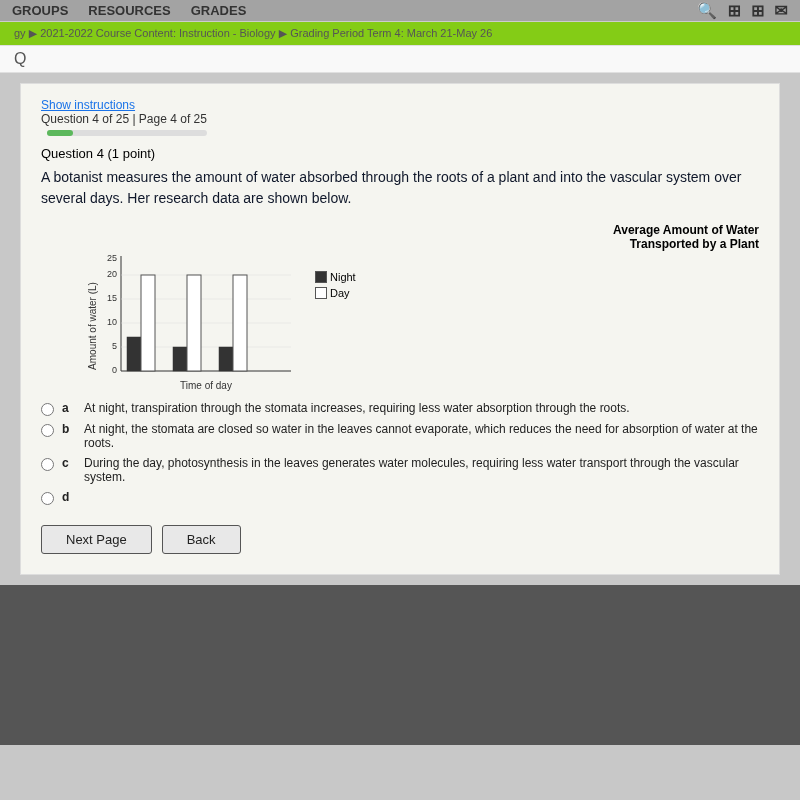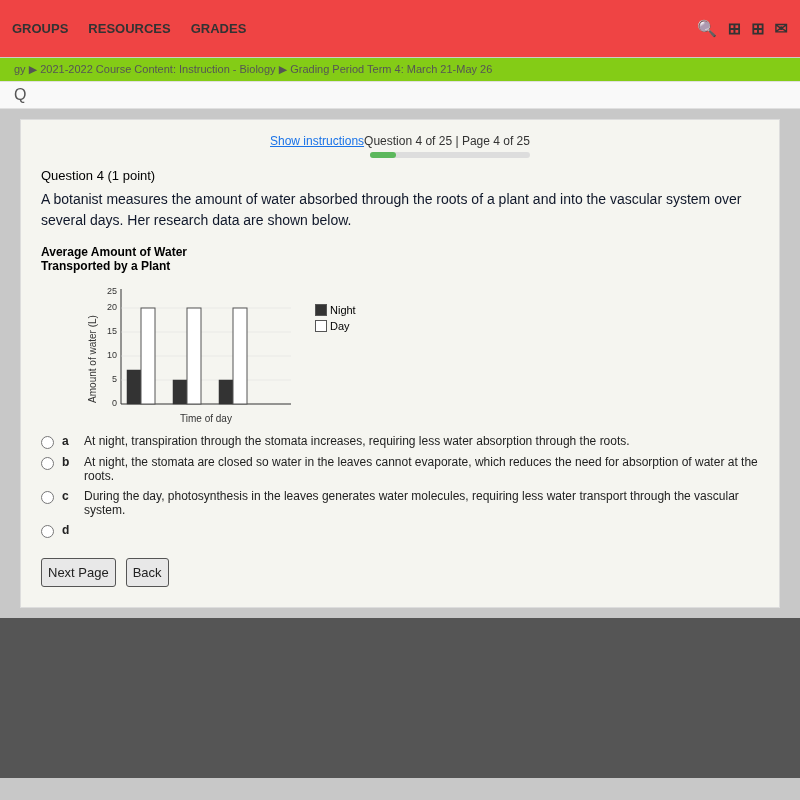--- a/index.html
+++ b/index.html
@@ -5,23 +5,23 @@
     * { box-sizing: border-box; margin: 0; padding: 0; }
     body {
       background: #c8c8c8;
       font-family: Arial, sans-serif;
       font-size: 13px;
       width: 800px;
       height: 800px;
       overflow: hidden;
     }
     .top-nav {
-      background: #ef4444;
+      background: #a3a3a3;
       border-bottom: 1px solid #ccc;
-      padding: 19px 12px;
+      padding: 1px 12px;
       display: flex;
       gap: 20px;
       align-items: center;
       font-size: 13px;
       font-weight: bold;
       color: #333;
     }
     .top-nav-icons {
       margin-left: auto;
       display: flex;
@@ -46,23 +46,24 @@
     }
     .search-bar span { font-size: 16px; color: #555; }
     .main-content {
       background: #f5f5f0;
       margin: 10px 20px;
       padding: 14px 20px 20px 20px;
       border: 1px solid #ddd;
     }
     .question-header {
       display: flex;
-      justify-content: center;
+      justify-content: space-between;
       align-items: flex-start;
       margin-bottom: 10px;
+      flex-direction: column;
     }
     .show-instructions {
       color: #1a73e8;
       cursor: pointer;
       font-size: 12px;
       text-decoration: underline;
     }
     .question-info {
       font-size: 12px;
       color: #333;
@@ -89,22 +90,22 @@
     }
     .question-text {
       font-size: 14px;
       margin-bottom: 14px;
       line-height: 1.5;
       color: #0f172a;
     }
     .chart-title {
       font-size: 12px;
       font-weight: bold;
-      text-align: left;
-      margin-bottom: 11px;
+      text-align: right;
+      margin-bottom: 0;
     }
     .chart-wrapper {
       position: relative;
     }
     .chart-y-label {
       position: absolute;
       left: -42px;
       top: 50%;
       transform: translateY(-50%) rotate(-90deg);
       font-size: 10px;
@@ -154,21 +155,21 @@
     .option-label {
       font-weight: bold;
       min-width: 14px;
     }
     .button-row {
       display: flex;
       gap: 10px;
       margin-top: 10px;
     }
     .btn {
-      padding: 6px 6px;
+      padding: 6px 24px;
       font-size: 13px;
       cursor: pointer;
       border: 1px solid #555;
       border-radius: 3px;
       background: #e8e8e8;
       color: #222;
     }
     .bottom-space {
       background: #555;
       height: 160px;

